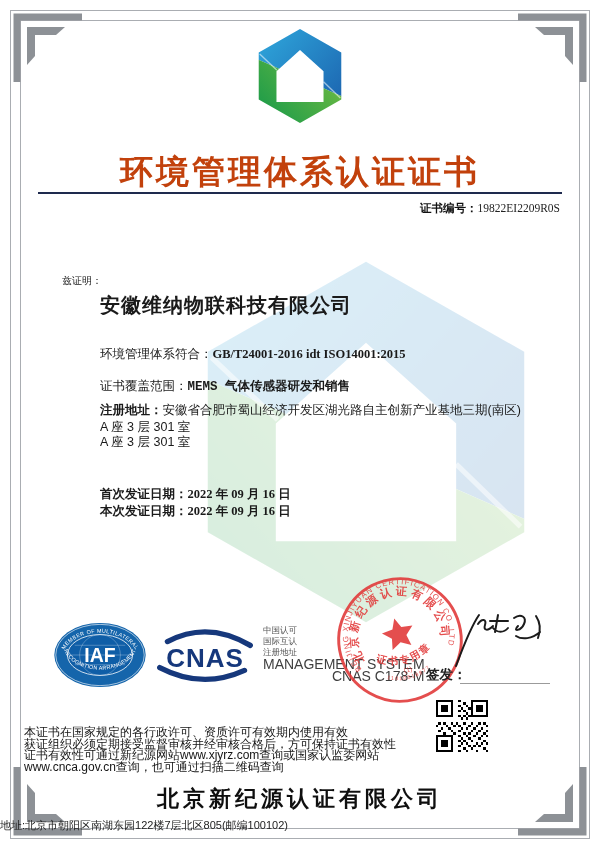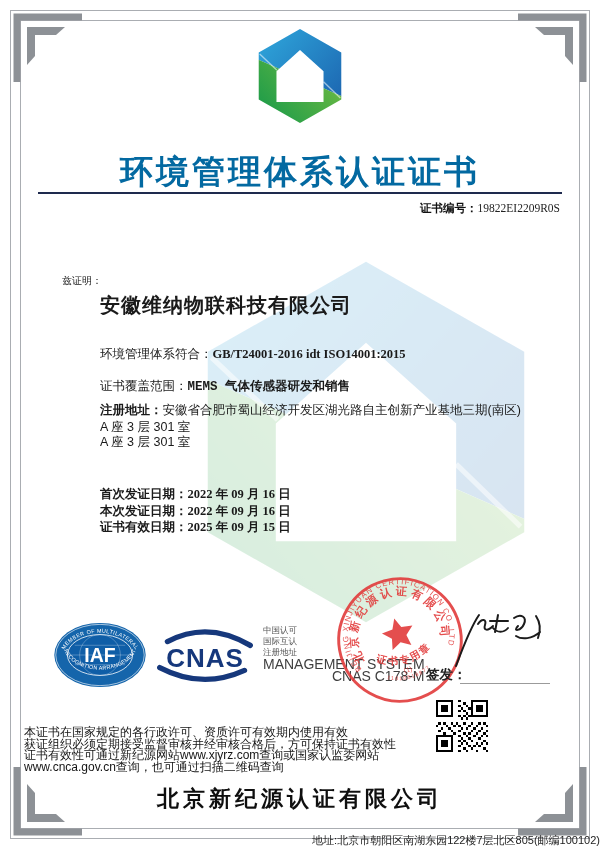--- a/index.html
+++ b/index.html
@@ -7,21 +7,21 @@
         font-family:"Liberation Sans",sans-serif;color:#1a1a1a;overflow:hidden;}
   .abs{position:absolute;}
   svg{display:block;}
   
   .frame{left:0;top:0;width:600px;height:849px;pointer-events:none;}
   
   .hdr-logo{left:252px;top:26px;width:96px;height:100px;}
   .watermark{left:182px;top:252px;width:368px;height:380px;opacity:.17;}
   
   .title{left:0;top:150px;width:600px;text-align:center;font-size:33px;font-weight:bold;
-         color:#0369a1;letter-spacing:3px;}
+         color:#c2410c;letter-spacing:3px;}
   .title-rule{left:38px;top:192px;width:524px;height:2px;background:#1e2a4e;}
   .certno{right:40px;top:199px;text-align:center;font-size:11.5px;line-height:19px;}
   .certno .lbl{font-weight:bold;color:#111;}
   .certno .val{font-family:"Liberation Serif",serif;color:#222;}
   .intro{left:62px;top:274px;font-size:10px;}
   .company{left:100px;top:292px;font-size:20px;font-weight:bold;letter-spacing:1px;}
   .line{font-size:12.5px;line-height:17px;}
   .lbl{font-weight:bold;}
   .serif{font-family:"Liberation Serif",serif;}
   .std{left:100px;top:346px;}
@@ -41,21 +41,21 @@
   
   .stamp{left:332px;top:572px;width:136px;height:136px;opacity:.9;}
   .sig{left:448px;top:608px;width:104px;height:64px;}
   .issue-lbl{left:426px;top:666px;font-size:13.5px;font-weight:bold;color:#222;}
   .sig-line{left:460px;top:683px;width:90px;height:1px;background:#9b9b9b;}
   .qr{left:436px;top:700px;width:52px;height:52px;}
   
   .notes{left:24px;top:727px;width:400px;font-size:12px;line-height:11.5px;color:#141414;}
   .issuer{left:0;top:784px;width:600px;text-align:center;font-size:22px;font-weight:bold;
           letter-spacing:4px;color:#0f0f0f;}
-  .issuer-addr{left:0;top:818px;width:600px;text-align:right;font-size:11px;color:#222;margin-top:15px;}
+  .issuer-addr{left:0;top:818px;width:600px;text-align:left;font-size:11px;color:#222;}
 </style>
 </head>
 <body>
 
 <div class="page">
 
   <svg width="0" height="0" style="position:absolute" aria-hidden="true">
     <defs>
       <linearGradient id="gBlue" x1="0" y1="0" x2="1" y2="1">
         <stop offset="0" stop-color="#2fa8dc"></stop>
@@ -123,21 +123,20 @@
     <div>A 座 3 层 301 室</div>
   </div>
 
   <div class="abs line addr2">
     <div>A 座 3 层 301 室</div>
   </div>
 
   <div class="abs dates">
     <div><span class="lbl">首次发证日期：</span><span class="serif">2022 年 09 月 16 日</span></div>
     <div><span class="lbl">本次发证日期：</span><span class="serif">2022 年 09 月 16 日</span></div>
-    <div><span class="lbl">证书有效日期：</span><span class="serif">2025 年 09 月 15 日</span></div>
   </div>
 
   <svg class="abs iaf" viewBox="0 0 100 72">
     <ellipse cx="50" cy="36" rx="47" ry="33" fill="#1565ab"></ellipse>
     <ellipse cx="50" cy="36" rx="45.5" ry="31.5" fill="none" stroke="#ffffff" stroke-width=".7" opacity=".9"></ellipse>
     <ellipse cx="50" cy="36" rx="33.5" ry="21" fill="#0f5ea7" stroke="#ffffff" stroke-width=".8"></ellipse>
     <path d="M50 15 A 21 21 0 0 1 50 57 M50 15 A 21 21 0 0 0 50 57" fill="none" stroke="#ffffff" stroke-width=".6" opacity=".45"></path>
     <path d="M18 36 H82 M24 26 H76 M24 46 H76" stroke="#ffffff" stroke-width=".6" opacity=".45"></path>
     <defs>
       <path id="iafTop" d="M 11 40 A 39 27 0 0 1 89 40"></path>

